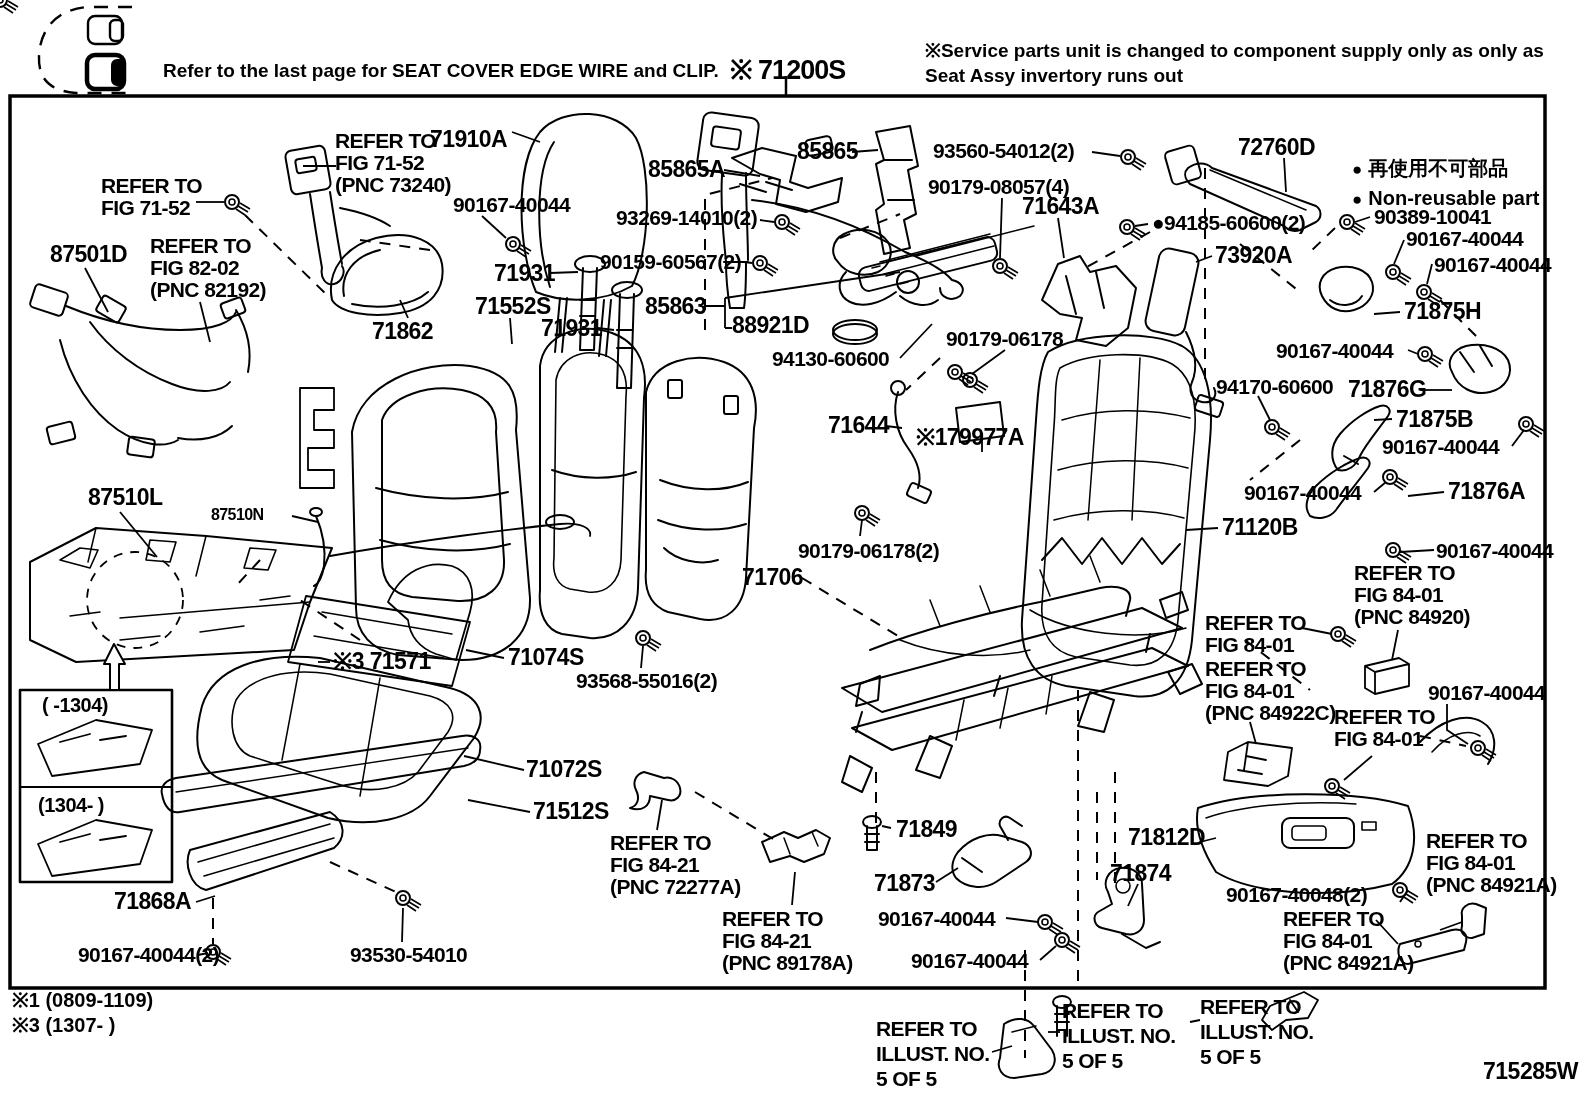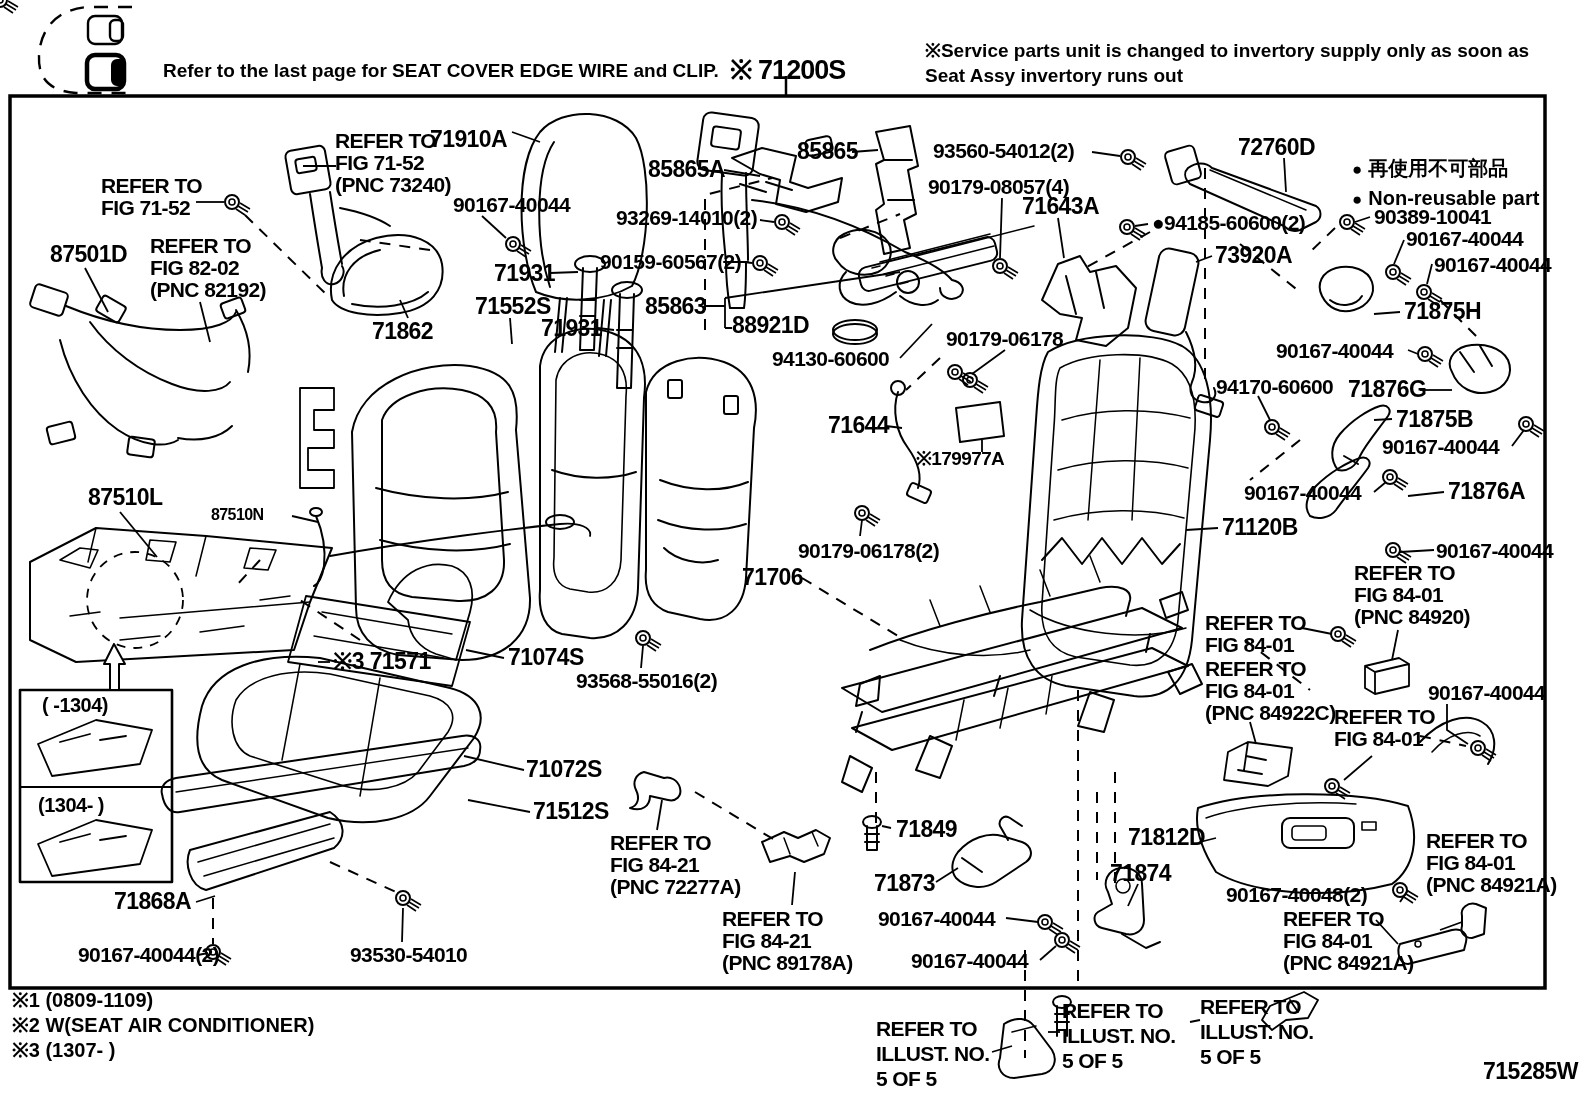--- a/index.html
+++ b/index.html
@@ -358,35 +358,34 @@
       <path d="M430,250 L360,240"></path>
       <circle cx="135" cy="600" r="48" stroke-dasharray="9 8" stroke-width="1.8"></circle>
       <path d="M260,560 L236,586"></path>
       <path d="M1335,228 L1310,252"></path>
     </g>
   </svg>
 
   <div class="banner-note">Refer to the last page for SEAT COVER EDGE WIRE and CLIP.</div>
   <div class="banner-code">※ 71200S</div>
   <div class="service-note">
-    <div>※Service parts unit is changed to invertory supply only as soon as</div>
+    <div>※Service parts unit is changed to component supply only as only as</div>
     <div>Seat Assy invertory runs out</div>
   </div>
 
   <div class="legend">
     <div><span class="b">●</span><span>再使用不可部品</span></div>
     <div><span class="b">●</span><span>Non-reusable part</span></div>
   </div>
 
   <div class="inset-cap one">(      -1304)</div>
   <div class="inset-cap two">(1304-      )</div>
 
   <div class="footnotes">
     <div>※1 (0809-1109)</div>
-    <div>※2 W(SEAT AIR CONDITIONER)</div>
     <div>※3 (1307-     )</div>
   </div>
 
   <div class="doc-code">715285W</div>
 
   <div id="labels-layer">
       <div class="plabel" style="left: 430px; top: 120px; font-size: 23px; margin-top: 8px;">71910A</div>
       <div class="plabel" style="left: 335px; top: 130px;">
         <div>REFER TO</div>
         <div>FIG 71-52</div>
@@ -428,21 +427,21 @@
       <div class="plabel" style="left: 1216px; top: 376px;">94170-60600</div>
       <div class="plabel" style="left: 1348px; top: 378px; font-size: 23px;">71876G</div>
       <div class="plabel" style="left: 1396px; top: 408px; font-size: 23px;">71875B</div>
       <div class="plabel" style="left: 1382px; top: 436px;">90167-40044</div>
       <div class="plabel" style="left: 1244px; top: 482px;">90167-40044</div>
       <div class="plabel" style="left: 1448px; top: 480px; font-size: 23px;">71876A</div>
       <div class="plabel" style="left: 1436px; top: 540px;">90167-40044</div>
       <div class="plabel" style="left: 1222px; top: 516px; font-size: 23px;">71120B</div>
       <div class="plabel" style="left: 946px; top: 328px;">90179-06178</div>
       <div class="plabel" style="left: 828px; top: 414px; font-size: 23px;">71644</div>
-      <div class="plabel" style="left: 916px; top: 448px; font-size: 19px;">※179977A</div>
+      <div class="plabel" style="left: 916px; top: 426px; font-size: 23px;">※179977A</div>
       <div class="plabel" style="left: 798px; top: 540px;">90179-06178(2)</div>
       <div class="plabel" style="left: 742px; top: 566px; font-size: 23px;">71706</div>
       <div class="plabel" style="left: 88px; top: 486px; font-size: 23px;">87510L</div>
       <div class="plabel" style="left: 211px; top: 504px; font-size: 16px;">87510N</div>
       <div class="plabel" style="left: 333px; top: 650px; font-size: 23px;">※3 71571</div>
       <div class="plabel" style="left: 508px; top: 646px; font-size: 23px;">71074S</div>
       <div class="plabel" style="left: 576px; top: 670px;">93568-55016(2)</div>
       <div class="plabel" style="left: 526px; top: 758px; font-size: 23px;">71072S</div>
       <div class="plabel" style="left: 533px; top: 800px; font-size: 23px;">71512S</div>
       <div class="plabel" style="left: 610px; top: 832px;">

